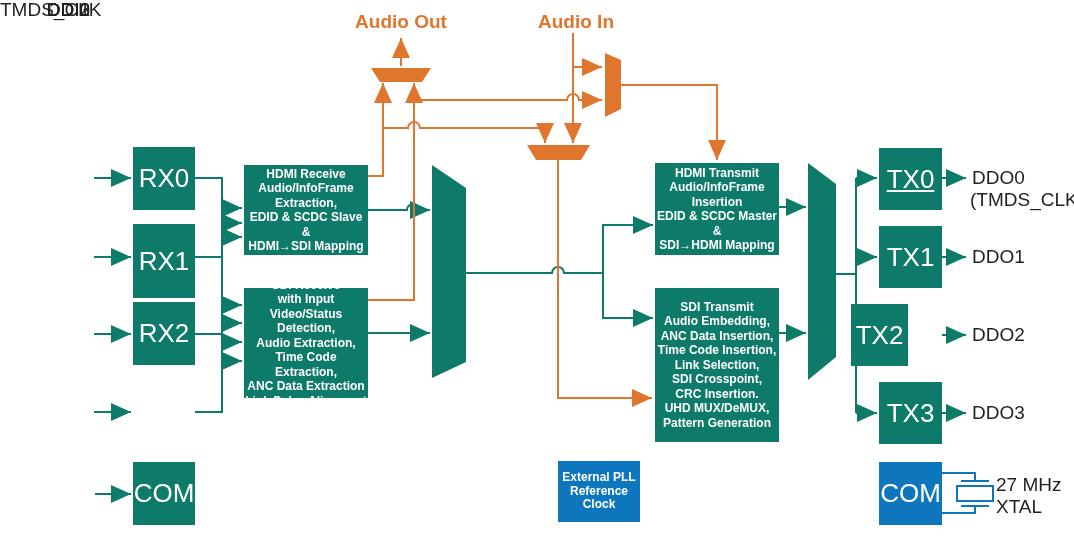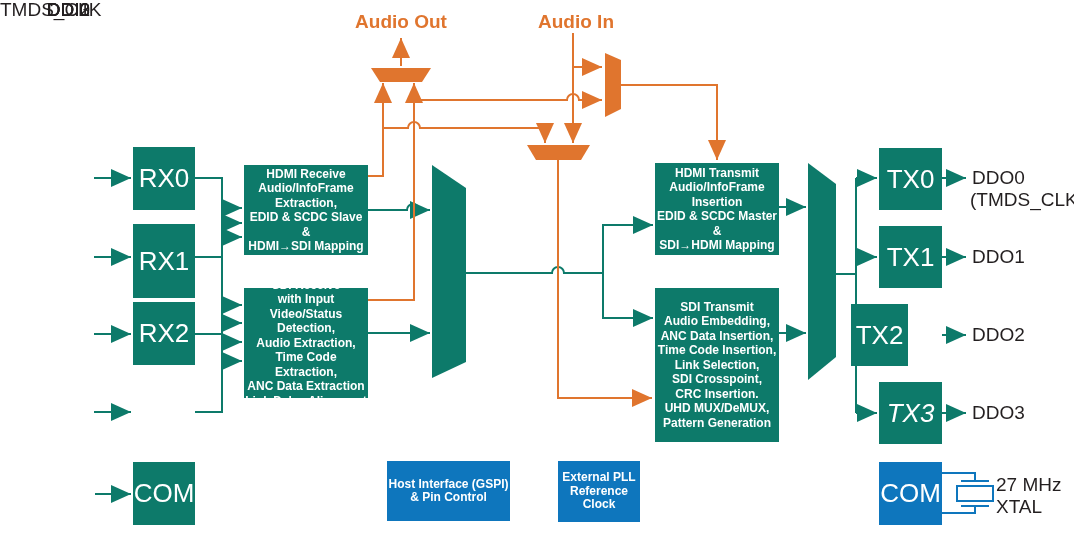--- a/index.html
+++ b/index.html
@@ -140,30 +140,28 @@
   <div class="blk teal small" style="left:655px;top:288px;width:124px;height:154px;">SDI Transmit
 Audio Embedding,
 ANC Data Insertion,
 Time Code Insertion,
 Link Selection,
 SDI Crosspoint,
 CRC Insertion.
 UHD MUX/DeMUX,
 Pattern Generation</div>
 
-  <div class="blk blue small tight" style="left:387px;top:461px;width:123px;height:60px;">Host Interface (GSPI)
-&amp; Pin Control</div>
   <div class="blk blue small tight" style="left:558px;top:461px;width:82px;height:61px;">External PLL
 Reference
 Clock</div>
 
-  <div class="blk teal big" style="left:879px;top:148px;width:63px;height:62px;">TX0</div>
+  <div class="blk teal big" style="left:879px;top:148px;width:63px;height:62px;text-decoration:underline;">TX0</div>
   <div class="blk teal big" style="left:879px;top:226px;width:63px;height:62px;">TX1</div>
   <div class="blk teal big" style="left:851px;top:304px;width:57px;height:62px;">TX2</div>
-  <div class="blk teal big" style="left:879px;top:382px;width:63px;height:62px;font-style:italic;">TX3</div>
+  <div class="blk teal big" style="left:879px;top:382px;width:63px;height:62px;">TX3</div>
   <div class="blk blue big" style="left:879px;top:462px;width:63px;height:63px;">COM</div>
 
   <div class="lbl" style="left:972px;top:168px;">DDO0</div>
   <div class="lbl" style="left:970px;top:190px;">(TMDS_CLK)</div>
   <div class="lbl" style="left:972px;top:247px;">DDO1</div>
   <div class="lbl" style="left:972px;top:325px;">DDO2</div>
   <div class="lbl" style="left:972px;top:403px;">DDO3</div>
 
   <div class="lbl" style="left:996px;top:475px;">27 MHz</div>
   <div class="lbl" style="left:996px;top:497px;">XTAL</div>

